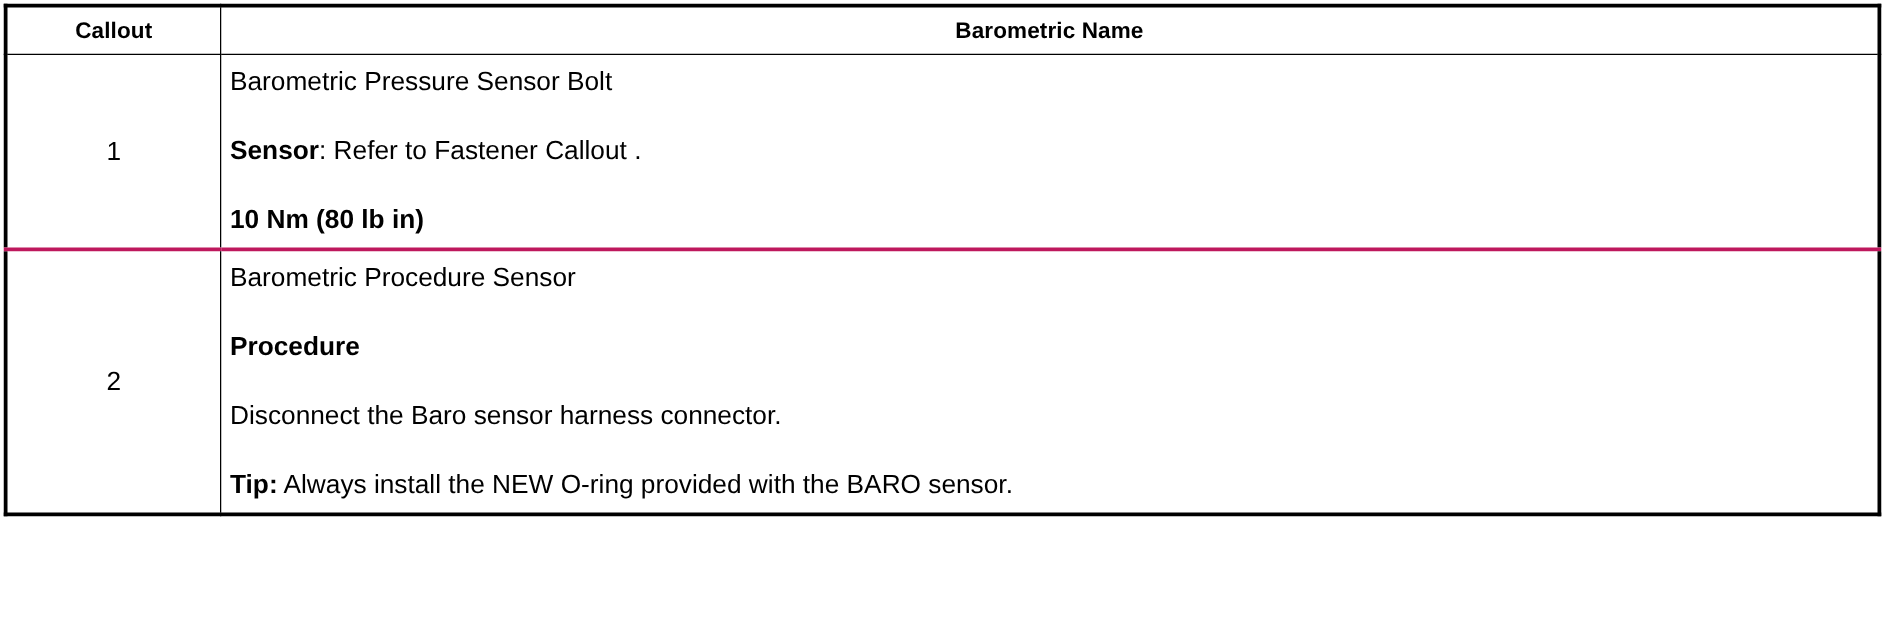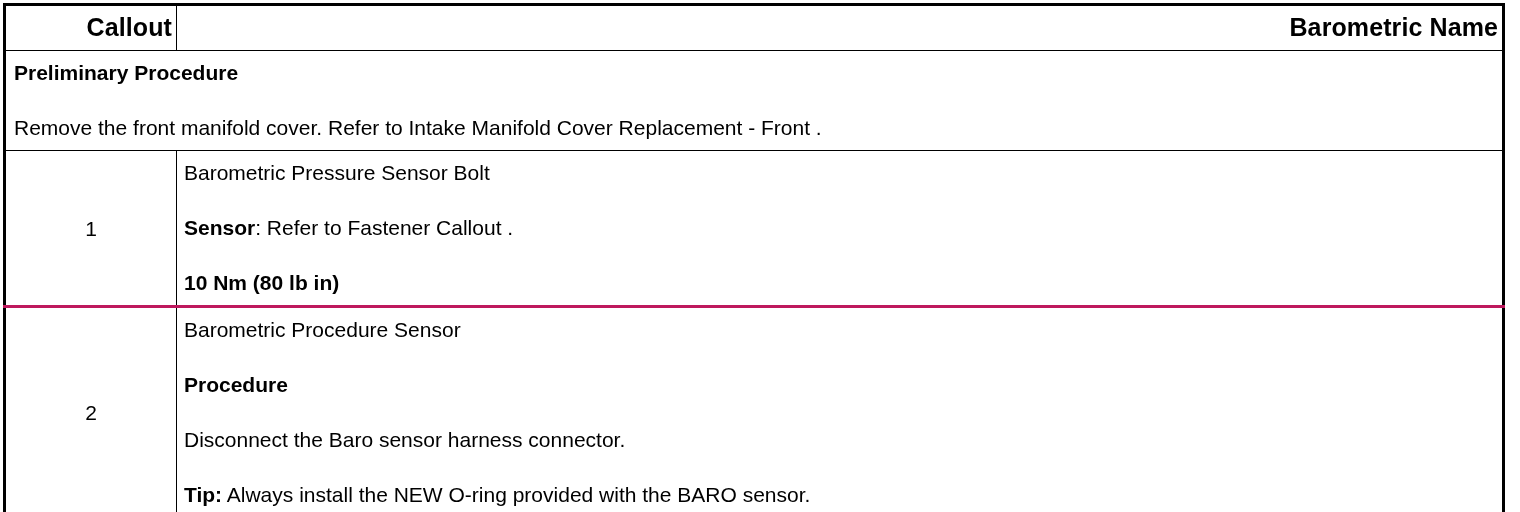--- a/index.html
+++ b/index.html
@@ -43,24 +43,24 @@
     outline: none;
     border: 3px solid #000000;
   }
 
   col.col-callout { width: 172px; }
   col.col-name    { width: auto;  }
 
   th.hdr {
     border-bottom: 3px solid #000000;
     font-weight: bold;
-    font-size: 25px;
+    font-size: 18px;
     line-height: 1;
     padding: 9px 4px 10px 4px;
-    text-align: right;
+    text-align: center;
     vertical-align: middle;
     letter-spacing: 0.1px;
   }
 
   td.merged-cell {
     border-bottom: 3px solid #000000;
     padding: 0;
     vertical-align: top;
   }
 
@@ -115,28 +115,20 @@
 
     <thead>
       <tr>
         <th class="hdr">Callout</th>
         <th class="hdr">Barometric Name</th>
       </tr>
     </thead>
 
     <tbody>
 
-      <tr class="row-preliminary">
-        <td class="merged-cell" colspan="2">
-          <div class="para-stack">
-            <p class="para bold">Preliminary Procedure</p>
-            <p class="para">Remove the front manifold cover. Refer to Intake Manifold Cover Replacement - Front .</p>
-          </div>
-        </td>
-      </tr>
 
       <tr class="row-1">
         <td class="num-cell">1</td>
         <td class="body-cell">
           <div class="para-stack">
             <p class="para">
               <span class="reg">Barometric Pressure Sensor Bolt</span>
             </p>
             <p class="para">
               <span class="bold">Sensor</span><span class="reg">: Refer to Fastener Callout .</span>

